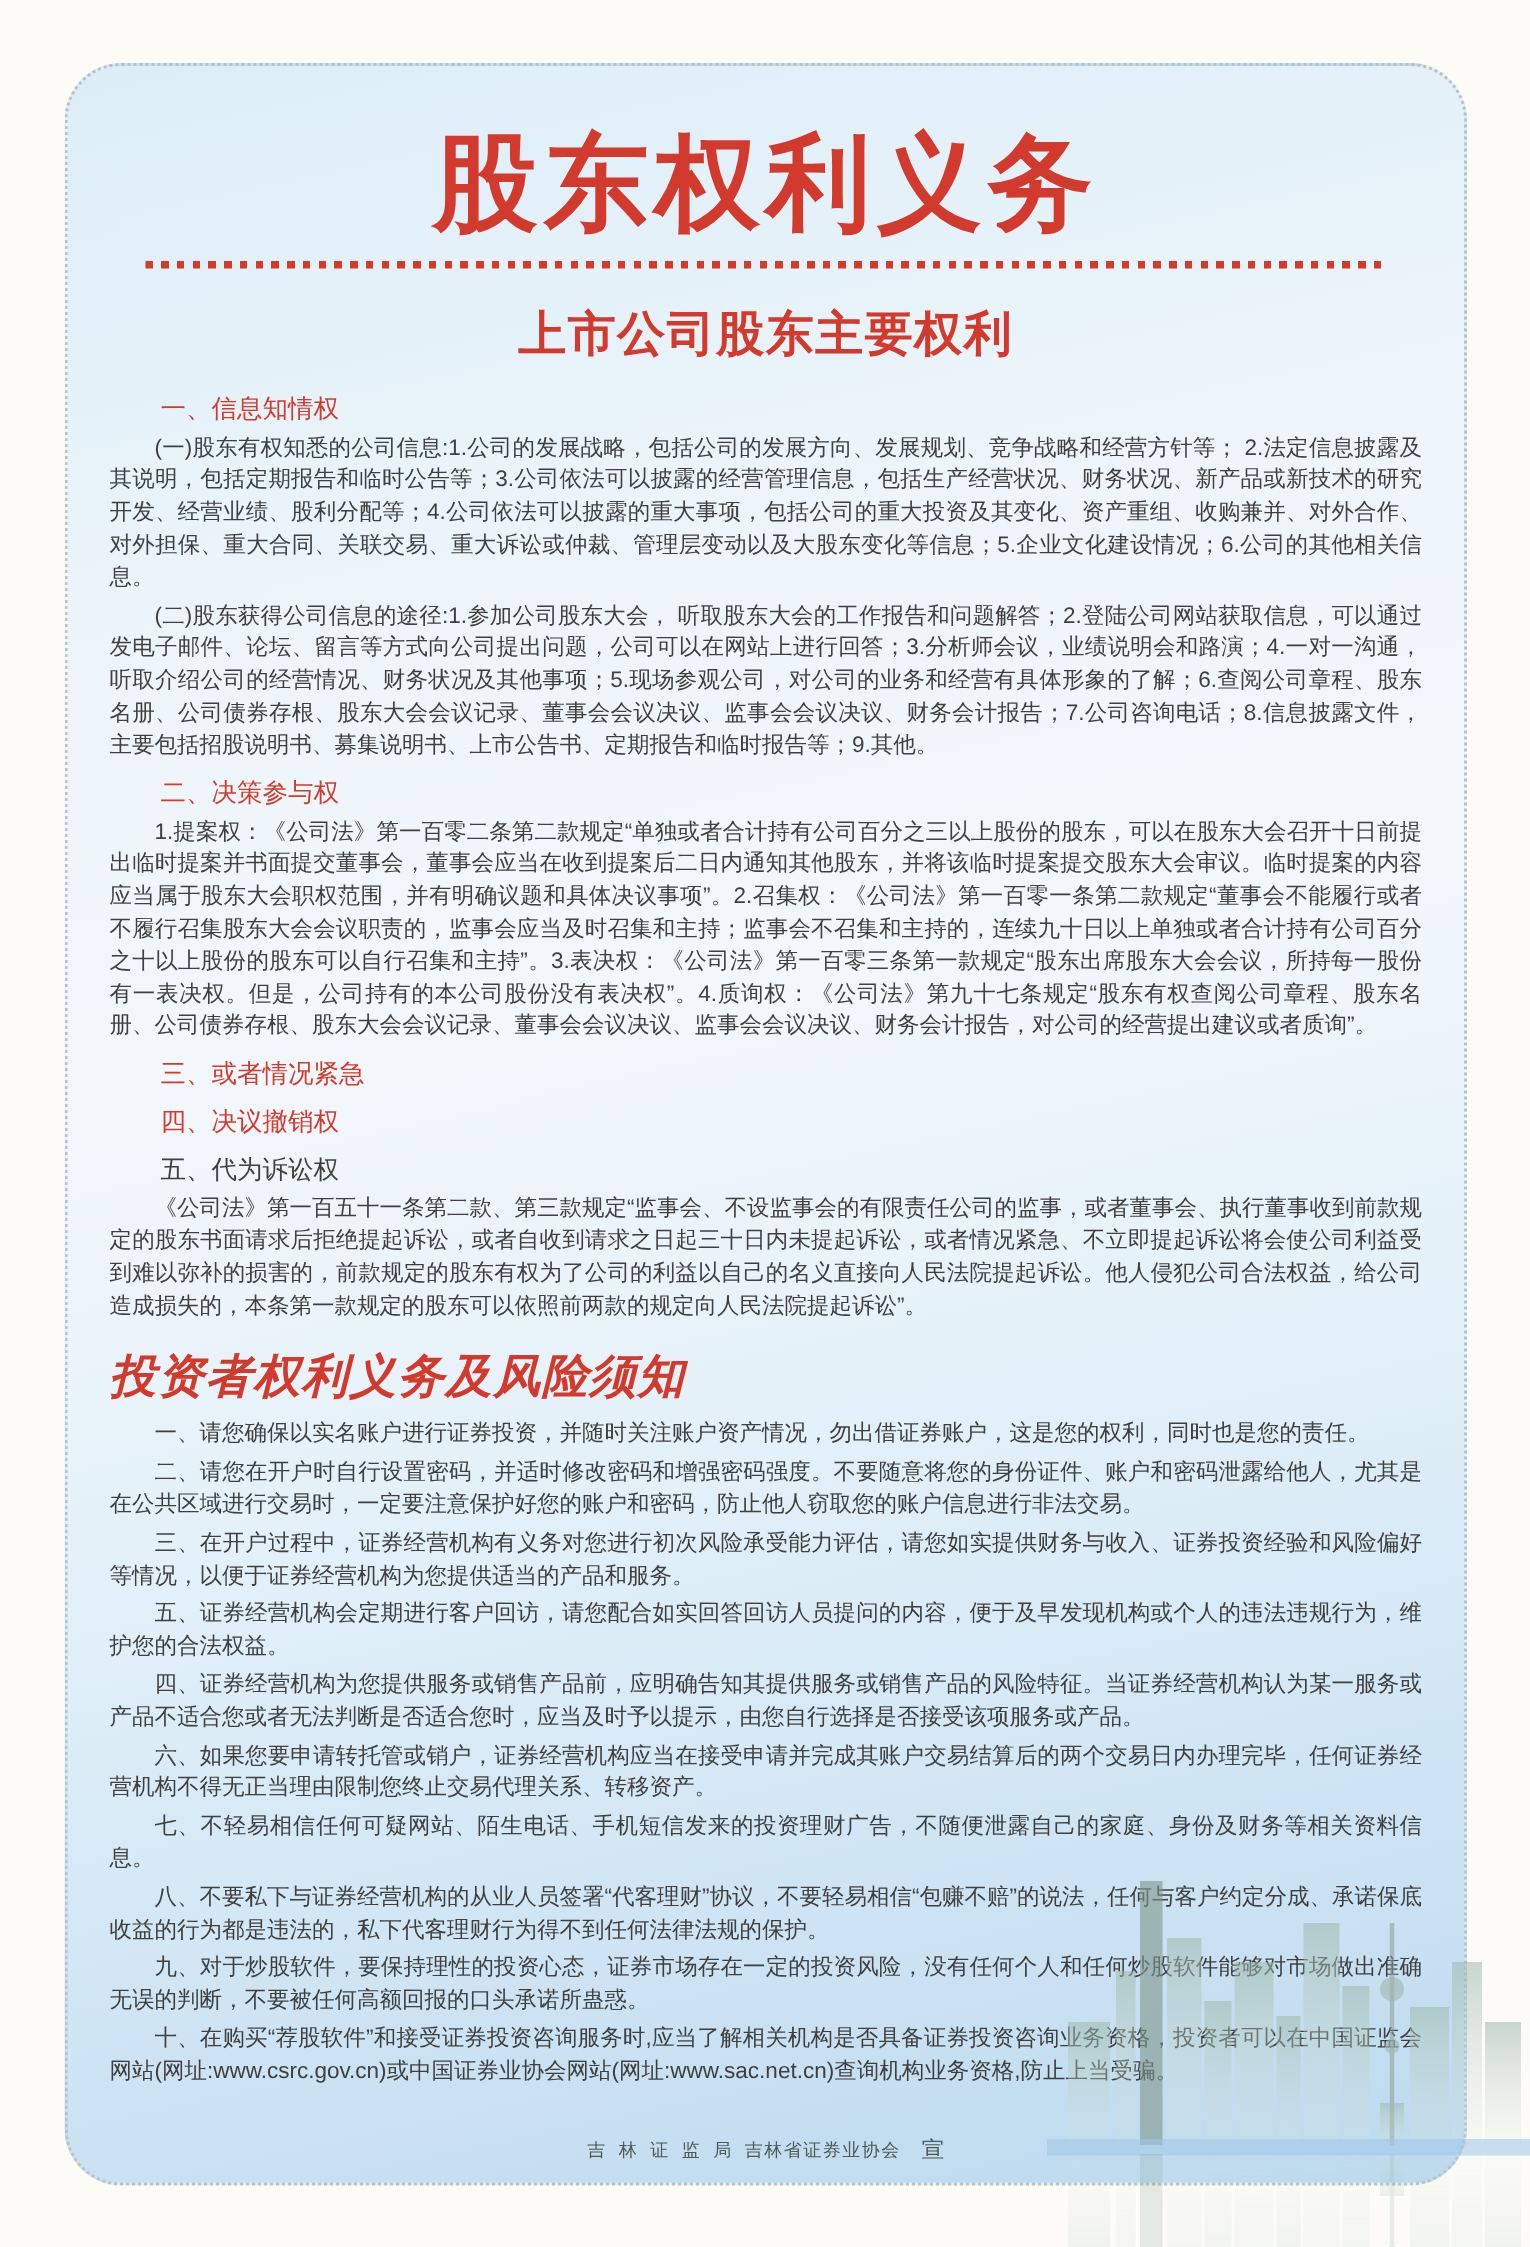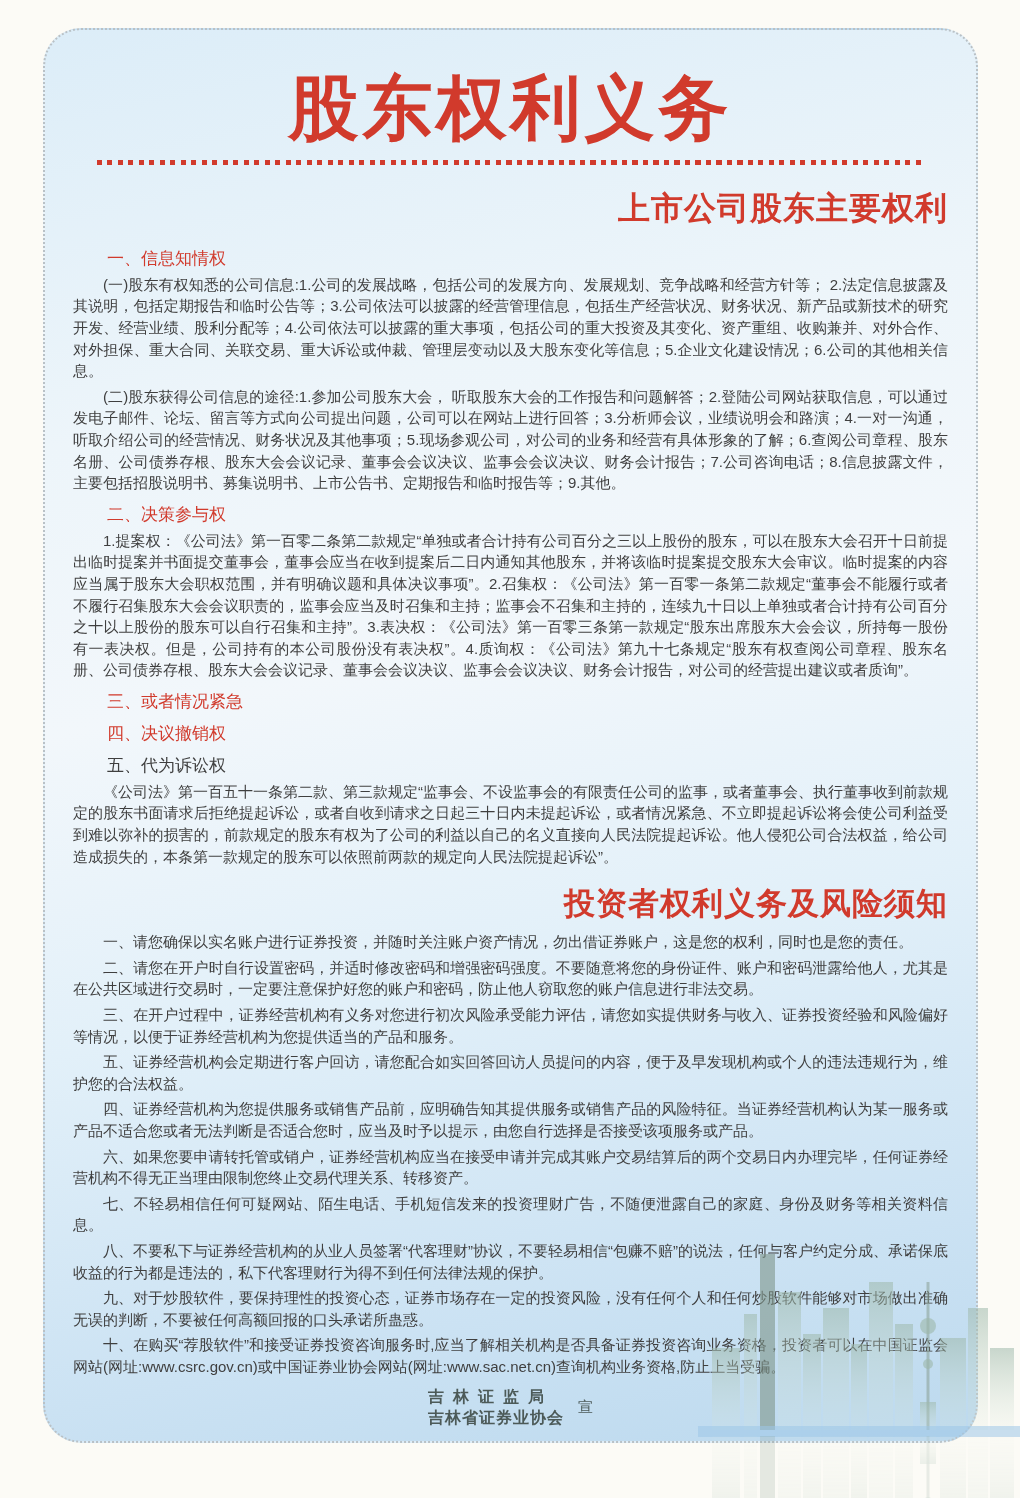--- a/index.html
+++ b/index.html
@@ -4,21 +4,21 @@
 <style>
   html,body{margin:0;padding:0;}
   body{
     width:1020px;height:1498px;
     background:#fcfbf6;
     position:relative;
     overflow:hidden;
     font-family:"Liberation Sans","DejaVu Sans",sans-serif;
   }
   .panel{
-    position:absolute;left:43px;top:28px;width:935px;height:1415px;
+    position:absolute;left:43px;top:42px;width:935px;height:1415px;
     box-sizing:border-box;
     border:2px dotted #b9c1c6;
     border-radius:38px;
     background:linear-gradient(168deg,#dcedf8 0%,#edf5fa 26%,#f2f7fb 44%,#e2f0f9 64%,#cbe2f3 86%,#bcd9ee 100%);
     padding:0 28px;
     z-index:0;
   }
   .content{position:relative;z-index:2;}
   .main-title{
     margin:42px 0 0;
@@ -29,33 +29,34 @@
     letter-spacing:4px;
     color:#d13a2c;
   }
   .divider{
     height:5px;
     margin:15px 24px 0;
     background:repeating-linear-gradient(to right,#d13a2c 0 5px,transparent 5px 10.5px);
   }
   .section-title{
     margin:22px 0 16px;
-    text-align:right;
+    text-align:center;
     font-size:32px;
     font-weight:700;
     letter-spacing:1px;
     color:#d13a2c;
   }
   .notice-title{
     margin:16px 0 6px;
-    text-align:right;
+    text-align:left;
     font-size:31px;
     font-weight:700;
     letter-spacing:1px;
     color:#d13a2c;
+    font-style:italic;
   }
   .block-heading{
     margin:9px 0 2px;
     font-size:17px;
     font-weight:400;
     color:#d13a2c;
     text-indent:2em;
   }
   .block-heading.dark{
     color:#3f3f3f;
@@ -73,21 +74,21 @@
     position:absolute;
     left:50%;
     bottom:12px;
     transform:translateX(-50%);
     display:flex;
     align-items:center;
     gap:14px;
     z-index:2;
     color:#4c5a58;
   }
-  .footer .org{display:flex;flex-direction:column;line-height:1.35;font-size:16px;font-weight:bold;}
+  .footer .org{display:flex;flex-direction:row;line-height:1.35;font-size:12px;}
   .footer .org .l1{letter-spacing:9px;}
   .footer .org .l2{letter-spacing:1px;}
   .footer .stamp{font-size:15px;}
   .skyline{
     position:absolute;
     right:0;
     top:1252px;
     width:322px;
     height:246px;
     z-index:1;

